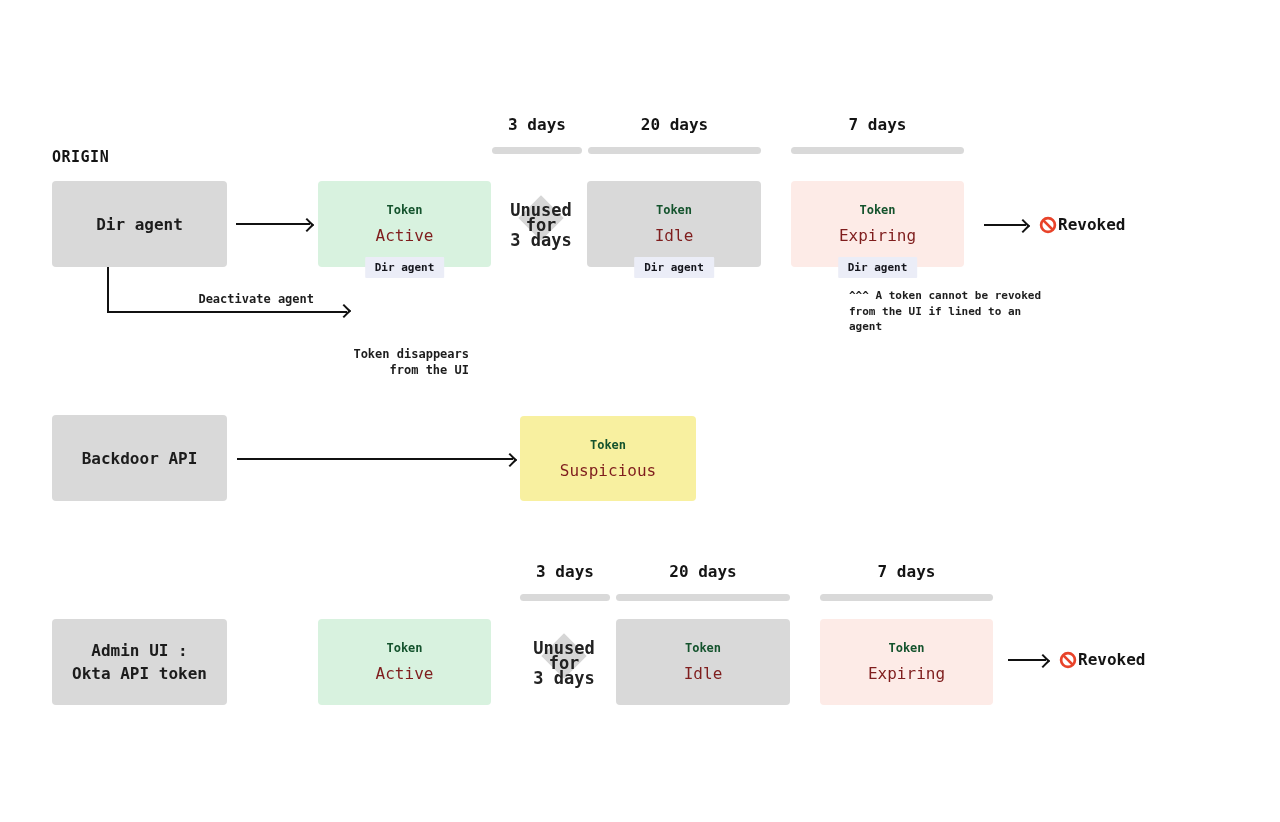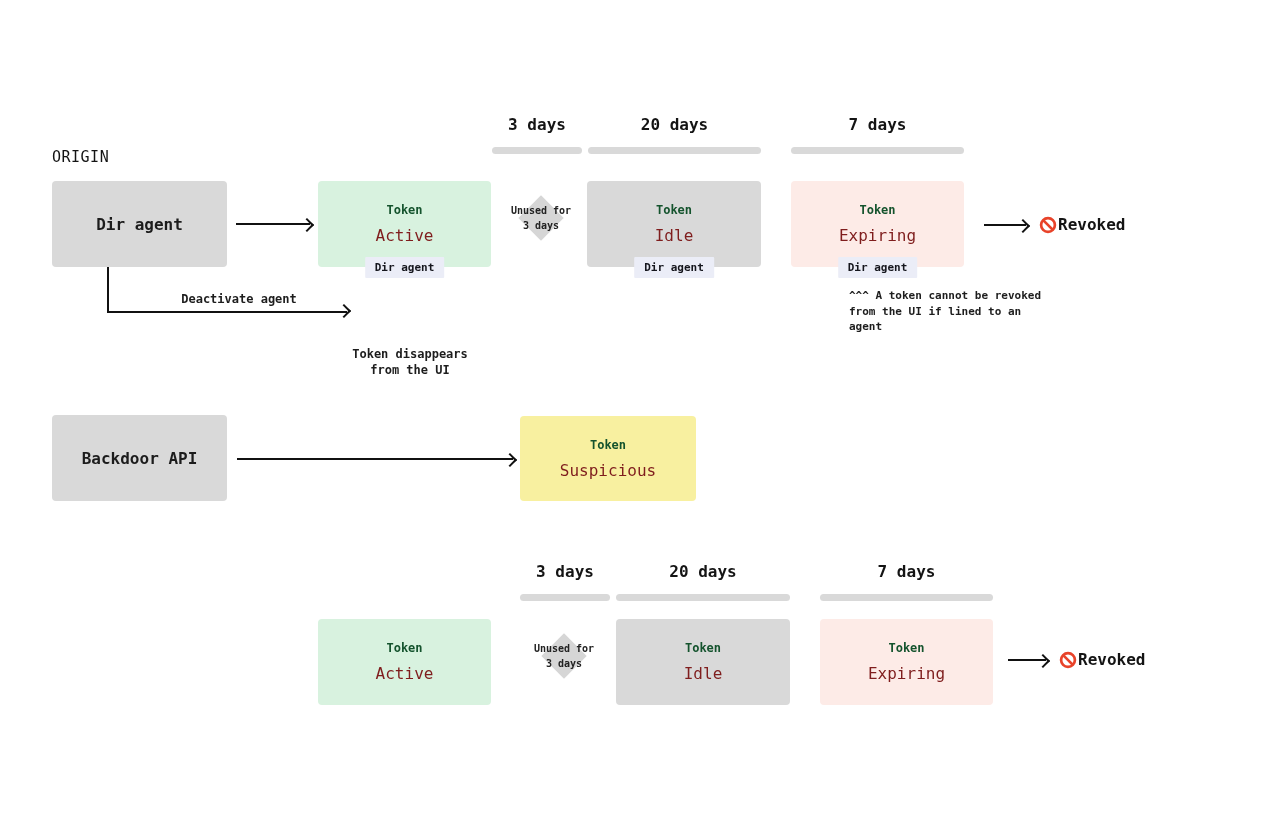--- a/index.html
+++ b/index.html
@@ -27,33 +27,33 @@
   
   .harrow{position:absolute;height:0;border-top:2px solid #111;}
   .harrow::after{content:"";position:absolute;right:-2px;top:-5px;width:8px;height:8px;
                  border-top:2px solid #111;border-right:2px solid #111;transform:rotate(45deg);}
   .elbow{position:absolute;border-left:2px solid #111;border-bottom:2px solid #111;}
   .elbow::after{content:"";position:absolute;right:-2px;bottom:-5px;width:8px;height:8px;
                 border-top:2px solid #111;border-right:2px solid #111;transform:rotate(45deg);}
 
   
   .diamond{position:absolute;width:32px;height:32px;background:#d6d6d6;transform:rotate(45deg);}
-  .cond{position:absolute;width:100px;font-size:10px;font-weight:bold;line-height:15px;
+  .cond{position:absolute;width:100px;font-size:17px;font-weight:bold;line-height:15px;
         text-align:center;color:#222;z-index:2;}
 
   
-  .small-note{position:absolute;font-size:12px;font-weight:bold;color:#1d1d1d;text-align:center;line-height:16px;}
+  .small-note{position:absolute;font-size:12px;font-weight:bold;color:#1d1d1d;text-align:right;line-height:16px;}
   .footnote{position:absolute;font-size:11px;font-weight:bold;color:#1d1d1d;line-height:15.5px;}
 
   
   .revoked{position:absolute;display:flex;align-items:center;gap:1px;}
   .revoked-label{font-weight:bold;font-size:16px;color:#141414;}
   .noicon{width:18px;height:18px;display:block;}
 
-  .origin{position:absolute;left:52px;top:148px;font-size:15px;font-weight:normal;letter-spacing:0.5px;color:#141414;}
+  .origin{position:absolute;left:52px;top:148px;font-size:15px;font-weight:bold;letter-spacing:0.5px;color:#141414;}
 </style>
 </head>
 <body>
 
 <div class="canvas">
 
   <div class="origin">ORIGIN</div>
 
   <div class="duration" style="left:492px;top:115px;width:90px;">3 days</div>
   <div class="duration" style="left:588px;top:115px;width:173px;">20 days</div>
@@ -128,20 +128,24 @@
     <span class="token-status">Suspicious</span>
   </div>
 
   <div class="duration" style="left:520px;top:562px;width:90px;">3 days</div>
   <div class="duration" style="left:616px;top:562px;width:174px;">20 days</div>
   <div class="duration" style="left:820px;top:562px;width:173px;">7 days</div>
   <div class="bar" style="left:520px;top:594px;width:90px;"></div>
   <div class="bar" style="left:616px;top:594px;width:174px;"></div>
   <div class="bar" style="left:820px;top:594px;width:173px;"></div>
 
+  <div class="box box-gray" style="left:52px;top:619px;width:175px;height:86px;">
+    <span class="src-label">Admin UI :</span>
+    <span class="src-label">Okta API token</span>
+  </div>
 
   <div class="box box-green" style="left:318px;top:619px;width:173px;height:86px;">
     <span class="token-title">Token</span>
     <span class="token-status">Active</span>
   </div>
 
   <div class="diamond" style="left:548px;top:640px;"></div>
   <div class="cond" style="left:514px;top:641px;">
     <div>Unused for</div>
     <div>3 days</div>

